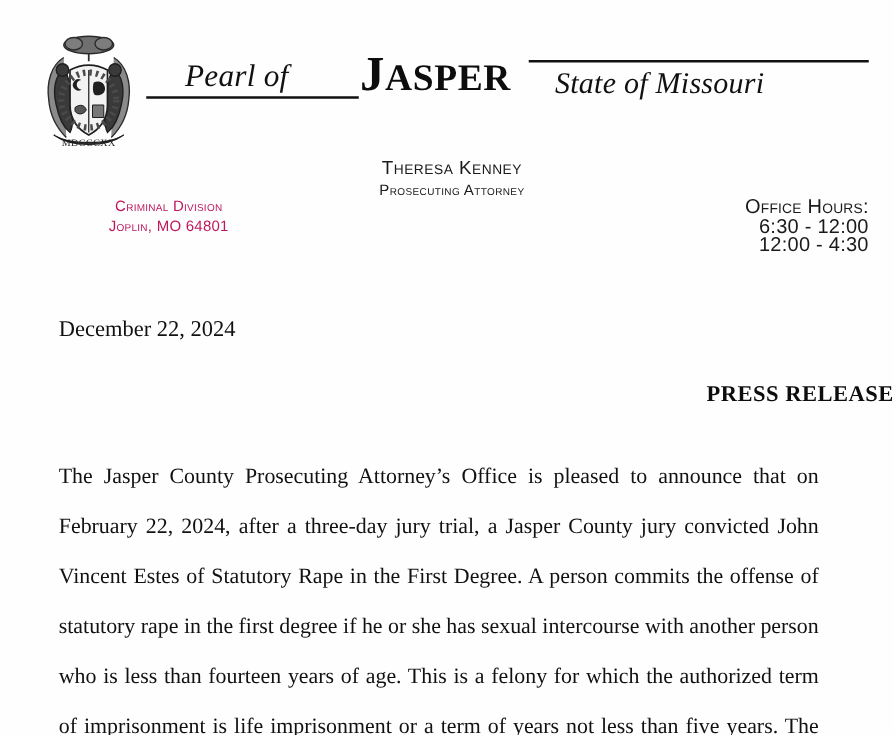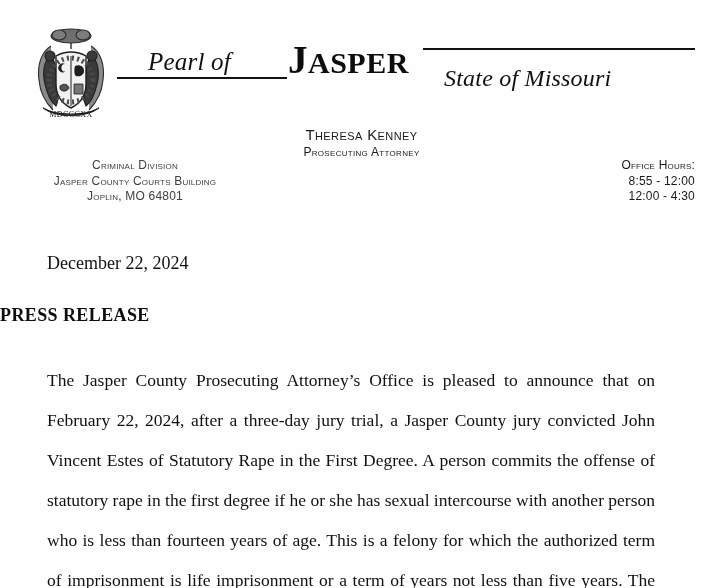--- a/index.html
+++ b/index.html
@@ -77,21 +77,21 @@
     position: absolute;
     left: 423px;
     top: 48px;
     width: 272px;
     height: 2px;
     background: #111;
   }
   .state-of {
     position: absolute;
     left: 444px;
-    top: 65px;
+    top: 54px;
     font-family: "Liberation Serif", "DejaVu Serif", serif;
     font-style: italic;
     font-size: 24px;
     letter-spacing: 0.2px;
     color: #111;
     white-space: nowrap;
   }
 
   
   .officer {
@@ -127,30 +127,30 @@
     left: 20px;
     top: 158px;
     width: 230px;
     text-align: center;
     font-family: "Liberation Sans", "DejaVu Sans", sans-serif;
     font-size: 12px;
     font-variant: small-caps;
     text-transform: capitalize;
     letter-spacing: 0.2px;
     line-height: 15.5px;
-    color: #404040;
+    color: #be185d;
   }
   .addr-right {
     position: absolute;
     left: 495px;
     top: 158px;
     width: 200px;
     text-align: right;
     font-family: "Liberation Sans", "DejaVu Sans", sans-serif;
-    font-size: 12px;
+    font-size: 16px;
     letter-spacing: 0.2px;
     line-height: 15.5px;
     color: #1a1a1a;
   }
   .addr-right .hours-label {
     font-variant: small-caps;
     text-transform: capitalize;
   }
 
   
@@ -160,21 +160,21 @@
     top: 253px;
     font-size: 18px;
     color: #111;
     white-space: nowrap;
   }
   .headline {
     position: absolute;
     left: 0;
     top: 305px;
     width: 715px;
-    text-align: left;
+    text-align: right;
     font-size: 18px;
     font-weight: bold;
     letter-spacing: 0.4px;
     color: #0d0d0d;
   }
   .body-text {
     position: absolute;
     left: 47px;
     top: 360px;
     width: 608px;
@@ -244,27 +244,26 @@
     <div class="state-of">State of Missouri</div>
   </div>
 
   <div class="officer">
     <div class="officer-name">Theresa Kenney</div>
     <div class="officer-title">Prosecuting Attorney</div>
   </div>
 
   <div class="addr-left">
     <div>Criminal Division</div>
-    <div>Jasper County Courts Building</div>
     <div>Joplin, MO 64801</div>
   </div>
 
   <div class="addr-right">
     <div class="hours-label">Office Hours:</div>
-    <div>8:55 - 12:00</div>
+    <div>6:30 - 12:00</div>
     <div>12:00 - 4:30</div>
   </div>
 
   <div class="date-line">December 22, 2024</div>
 
   <div class="headline">PRESS RELEASE</div>
 
   <div class="body-text">The Jasper County Prosecuting Attorney’s Office is pleased to announce that on February 22, 2024, after a three-day jury trial, a Jasper County jury convicted John Vincent Estes of Statutory Rape in the First Degree. A person commits the offense of statutory rape in the first degree if he or she has sexual intercourse with another person who is less than fourteen years of age.  This is a felony for which the authorized term of imprisonment is life imprisonment or a term of years not less than five years.  The jury deliberated for approximately four hours before reaching its verdict.  Estes is scheduled for sentencing on April 8, 2024.</div>
 
 </div>

